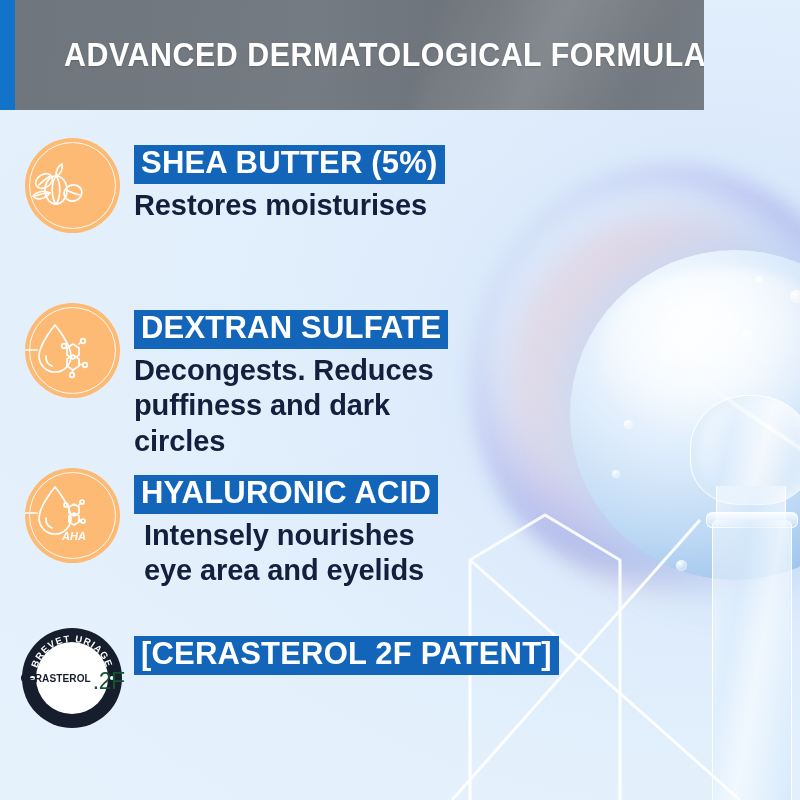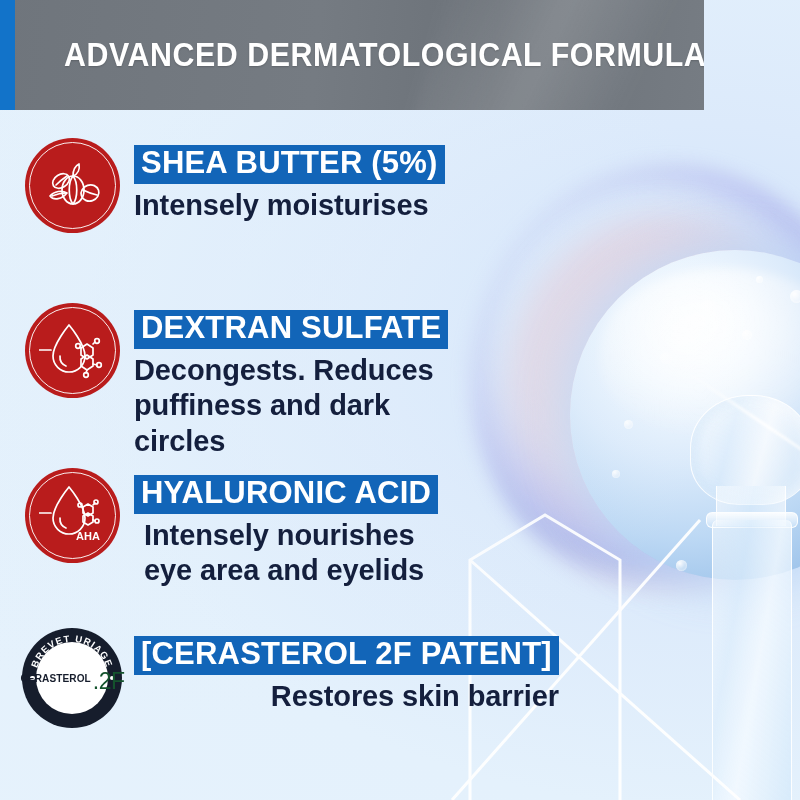--- a/index.html
+++ b/index.html
@@ -144,22 +144,22 @@
     font-size:29px; font-weight:bold;
     line-height:1.22;
     letter-spacing:-0.1px;
     margin-top:4px;
     max-width:625px;
   }
 
   
   .circ{
     width:95px; height:95px; border-radius:50%;
-    background:#b91c1c; position:relative;
-    display:flex; align-items:center; justify-content:center;
+    background:#fdba74; position:relative;
+    display:flex; align-items:center; justify-content:flex-start;font-style:italic;
   }
   .circ::after{
     content:""; position:absolute; inset:4px; border-radius:50%;
     border:1.6px solid rgba(255,255,255,0.92);
   }
   .circ svg{ position:relative; z-index:2; }
 
   
   .badge{
     width:100px; height:100px; border-radius:50%;
@@ -250,21 +250,21 @@
             <path d="M14 27 C17 24 22 20 25 18"></path>
             <path d="M31 18 C31 12 33 8 37 6 C38 11 36 16 31 18 Z"></path>
             <path d="M8 38 C12 33 20 32 25 35 C20 41 12 43 8 38 Z"></path>
             <path d="M10 38 C15 36 20 35 24 35"></path>
           </g>
         </svg>
       </div>
     </div>
     <div class="txt" style="top:45px;">
       <div class="heading">SHEA BUTTER (5%)</div>
-      <div class="desc">Intensely moisturises</div>
+      <div class="desc">Restores moisturises</div>
     </div>
   </div>
 
   <div class="row">
     <div class="icon-wrap" style="top:203px;">
       <div class="circ">
         <svg width="68" height="62" viewBox="0 0 68 62">
           <g fill="none" stroke="#ffffff" stroke-width="1.7" stroke-linecap="round" stroke-linejoin="round">
             <path d="M30 5 C30 5 14 24 14 36 A16 16 0 0 0 46 36 C46 24 30 5 30 5 Z"></path>
             <path d="M21 36 A10 10 0 0 0 27 46"></path>
@@ -336,17 +336,16 @@
         <div class="badge-inner">
           <div class="badge-dotline"></div>
           <div class="badge-name">CERASTEROL</div>
           <div class="badge-dotline"></div>
           <div class="badge-2f">.2F</div>
         </div>
       </div>
     </div>
     <div class="txt" style="top:536px;text-align:right;">
       <div class="heading">[CERASTEROL 2F PATENT]</div>
-      <div class="desc">Restores skin barrier</div>
     </div>
   </div>
 
 </div>
 
 </body></html>

